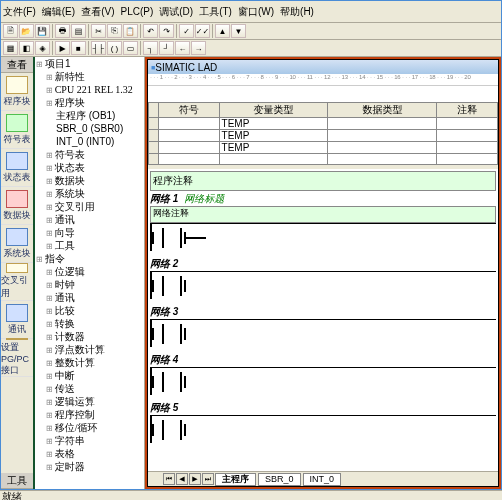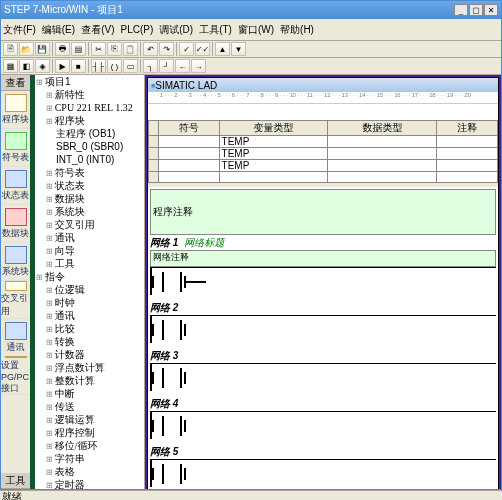--- a/index.html
+++ b/index.html
@@ -7,74 +7,66 @@
 .win { width: 502px; height: 490px; display: flex; flex-direction: column; border: 1px solid #4a8cd6; }
 .titlebar { background: linear-gradient(#6aa8e8,#4a8cd6); height: 18px; display: flex; align-items: center; padding: 0 3px; color: #fff; font-size: 10px; }
 .titlebar .buttons { margin-left: auto; display: flex; gap: 1px; }
 .titlebar .buttons div { width: 14px; height: 12px; background: #e8e8e8; border: 1px solid #888; color: #000; display: flex; align-items: center; justify-content: center; font-size: 8px; }
 .menubar { background: #ece9d8; height: 22px; display: flex; align-items: center; padding: 0 2px; gap: 6px; border-bottom: 1px solid #aca899; }
 .menubar span { font-size: 10px; color: #000; }
 .toolbar { background: #ece9d8; height: 17px; border-bottom: 1px solid #aca899; display: flex; align-items: center; padding: 1px 2px; gap: 1px; }
 .toolbar .btn { width: 15px; height: 14px; border: 1px solid #cbb; background: linear-gradient(#fff,#ece9d8); display: flex; align-items: center; justify-content: center; font-size: 8px; }
 .toolbar .sep { width: 1px; height: 14px; background: #aca899; margin: 0 1px; }
 .main { flex: 1; display: flex; overflow: hidden; background: #808080; }
-.sidebar { width: 34px; background: #ece9d8; border-right: 5px solid #14532d; display: flex; flex-direction: column; }
+.sidebar { width: 34px; background: #ece9d8; border-right: 2px solid #14532d; display: flex; flex-direction: column; }
 .sidebar .hdr { height: 16px; background: #d4d0c8; border-bottom: 1px solid #aca899; display: flex; align-items: center; justify-content: center; font-size: 10px; }
 .sidebar .item { height: 38px; display: flex; flex-direction: column; align-items: center; justify-content: center; border-bottom: 1px solid #e0e0e0; }
 .sidebar .icon { width: 22px; height: 18px; background: #fffde7; border: 1px solid #c0a050; }
 .sidebar .icon.blue { background: #d0e0ff; border-color: #5080c0; }
 .sidebar .icon.red { background: #ffd0d0; border-color: #c05050; }
 .sidebar .icon.gr { background: #d0ffd0; border-color: #50c050; }
 .sidebar .lbl { font-size: 9px; color: #203060; margin-top: 1px; }
 .tree { width: 110px; background: #fff; border-right: 1px solid #aca899; overflow: auto; padding: 1px; }
 .tree .node { white-space: nowrap; font-size: 10px; line-height: 12px; color: #000; }
 .tree .node::before { content: "⊞ "; font-size: 8px; color: #888; }
 .tree .leaf::before { content: "   "; }
 .tree .ind1 { padding-left: 10px; font-family: Liberation Serif, serif; }
 .tree .ind2 { padding-left: 20px; }
-.content { flex: 1; background: #4c1d95; display: flex; flex-direction: column; }
+.content { flex: 1; background: #c2410c; display: flex; flex-direction: column; }
 .editorwin { margin: 2px; flex: 1; background: #fff; border: 1px solid #000; display: flex; flex-direction: column; position: relative; }
 .editortitle { background: linear-gradient(#d4e2f4,#a8c8e8); height: 14px; display: flex; align-items: center; padding: 0 3px; font-size: 10px; }
 .editortitle::before { content: "■ "; color: #4a8cd6; font-size: 7px; }
 .ruler { height: 12px; background: #fff; border-bottom: 1px solid #ccc; font-size: 6px; color: #888; overflow: hidden; white-space: nowrap; padding-left: 2px; letter-spacing: -0.2px; }
 .vartable { border-collapse: collapse; width: 100%; font-size: 9px; margin-top: 16px; }
 .vartable th, .vartable td { border: 1px solid #888; height: 11px; padding: 0 2px; background: #fff; }
 .vartable th { background: #ece9d8; font-weight: normal; }
 .vartable th:first-child, .vartable td:first-child { width: 10px; background: #ece9d8; }
 .hsplit { height: 4px; background: #ece9d8; cursor: row-resize; }
 .ladder { flex: 1; background: #fff; overflow: auto; padding: 2px; }
-.comment { border: 1px solid #888; background: #e0ffe0; padding: 15px 2px; font-size: 10px; margin-bottom: 1px; }
+.comment { border: 1px solid #888; background: #e0ffe0; padding: 2px 2px; font-size: 10px; margin-bottom: 1px; }
 .net { margin-bottom: 6px; }
 .net .hdr2 { font-size: 10px; display: flex; gap: 6px; font-style: italic; }
 .net .hdr2 .title { font-weight: bold; color: #000; }
 .net .hdr2 .sub { color: #008000; }
 .net .cmt { border: 1px solid #888; background: #e0ffe0; height: 17px; padding: 0 2px; font-size: 9px; }
 .net .rung { height: 28px; position: relative; border-top: 1px solid #000; }
 .net .rung .rail { position: absolute; left: 0; top: 0; width: 2px; height: 100%; background: #000; }
 .net .rung .contact { position: absolute; left: 2px; top: 8px; width: 34px; height: 12px; border: 2px solid #000; border-top: none; border-bottom: none; }
 .net .rung .contact::after { content: ""; position: absolute; left: 8px; top: -4px; width: 16px; height: 20px; border-left: 2px solid #000; border-right: 2px solid #000; transform: skewX(0deg); }
 .net .rung .wire { position: absolute; top: 13px; height: 2px; background: #000; }
-.tabs { height: 15px; background: #ece9d8; border-top: 1px solid #aca899; display: flex; align-items: center; padding: 0 2px; }
+.tabs { height: 15px; background: #ece9d8; border-top: 1px solid #aca899; display: flex; align-items: center; padding: 0 15px; }
 .tabs .nav { width: 12px; height: 12px; border: 1px solid #888; margin-right: 1px; display: flex; align-items: center; justify-content: center; font-size: 7px; }
 .tab { padding: 0 6px; height: 13px; border: 1px solid #888; background: #fff; margin-right: 2px; font-size: 9px; display: flex; align-items: center; }
 .tab.active { font-weight: bold; }
 .status { height: 13px; background: #ece9d8; border-top: 1px solid #aca899; font-size: 10px; padding: 0 2px; display: flex; align-items: center; }
 </style>
 </head>
 <body>
 
 <div class="win">
-  <div class="titlebar">
-    <span>STEP 7-Micro/WIN - 项目1</span>
-    <div class="buttons">
-      <div>_</div>
-      <div>▢</div>
-      <div>✕</div>
-    </div>
-  </div>
   <div class="menubar" id="menubar">
       <span>文件(F)</span>
       <span>编辑(E)</span>
       <span>查看(V)</span>
       <span>PLC(P)</span>
       <span>调试(D)</span>
       <span>工具(T)</span>
       <span>窗口(W)</span>
       <span>帮助(H)</span>
     </div>

